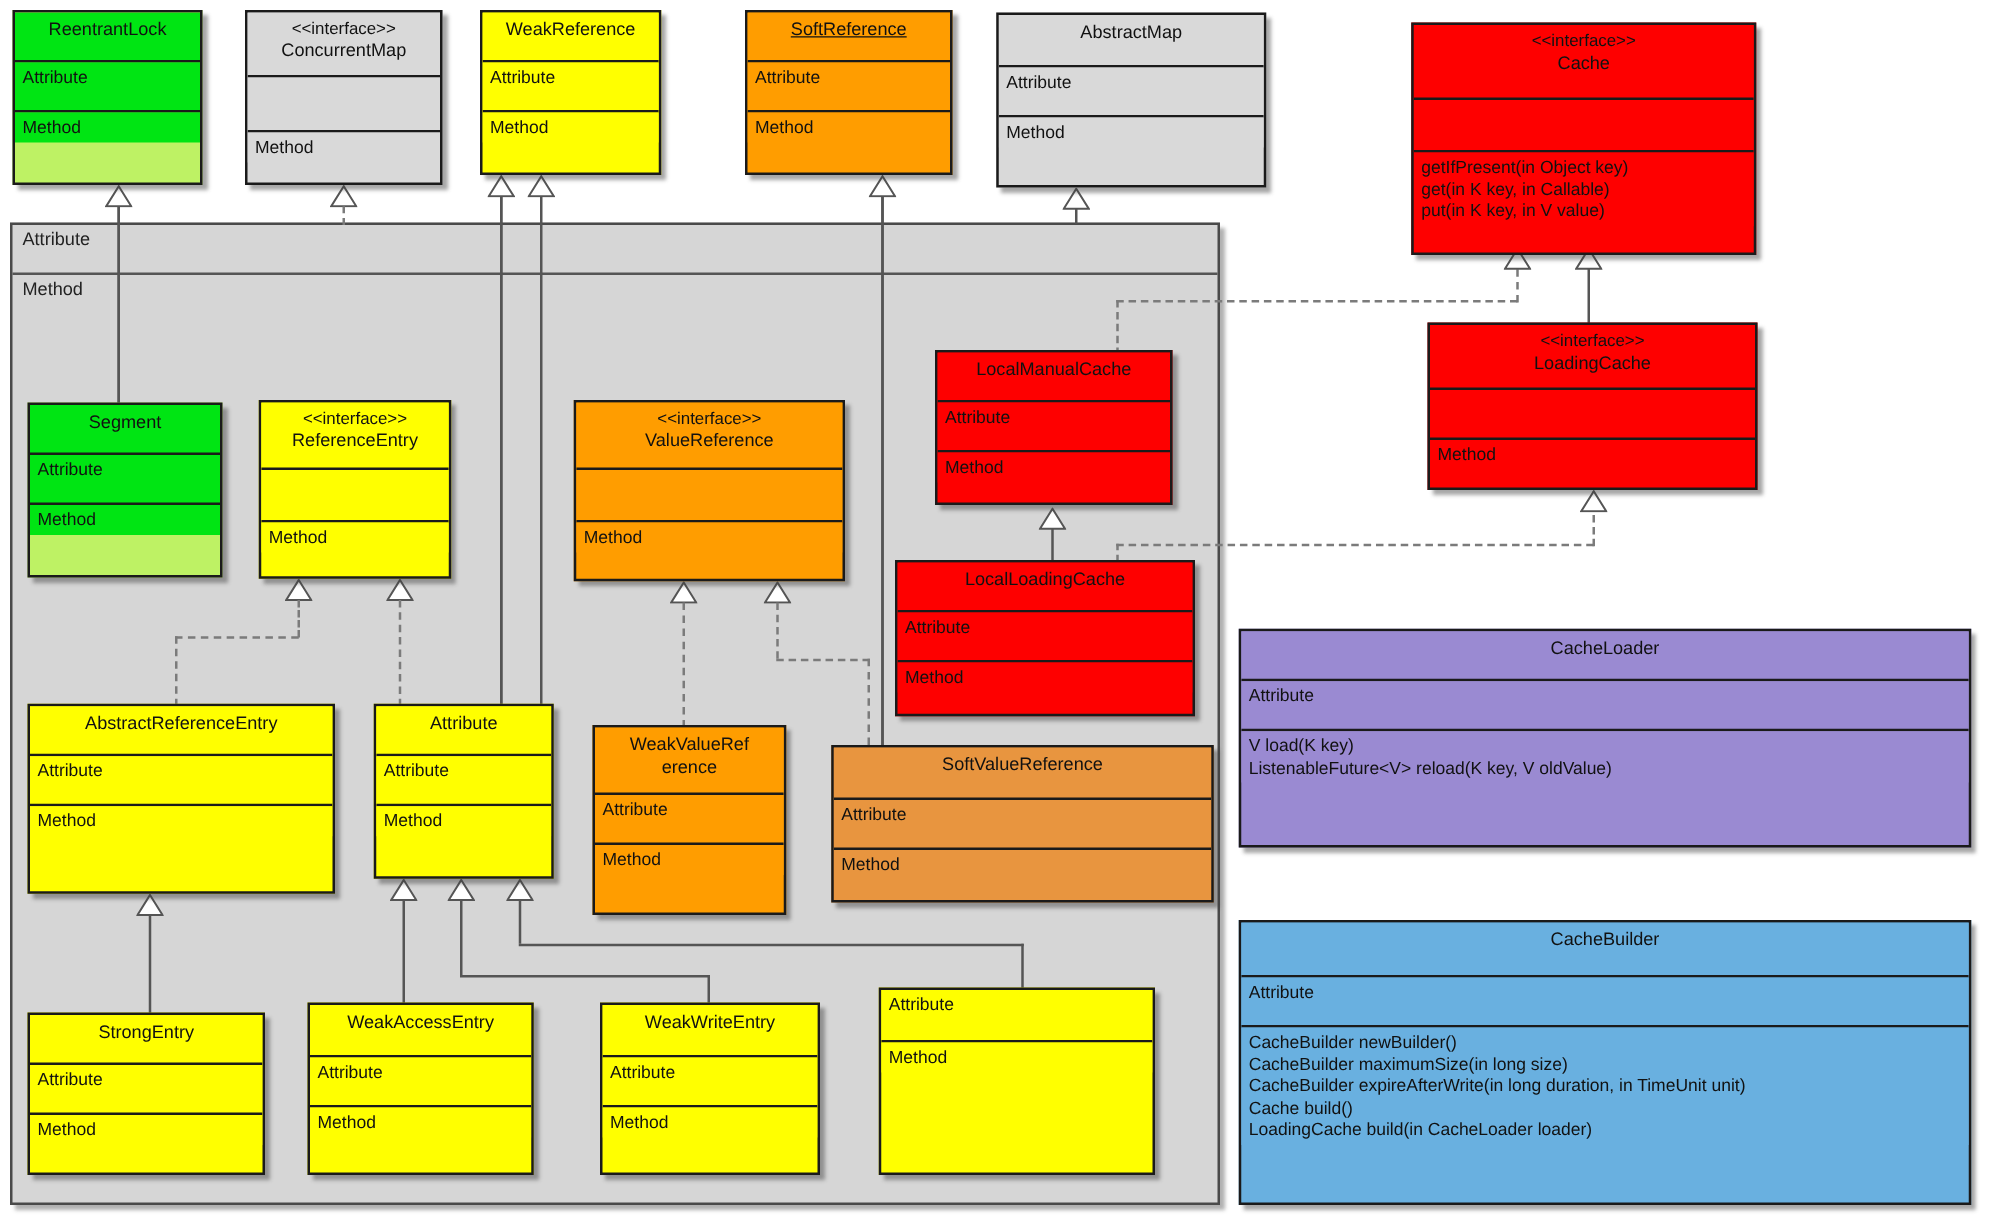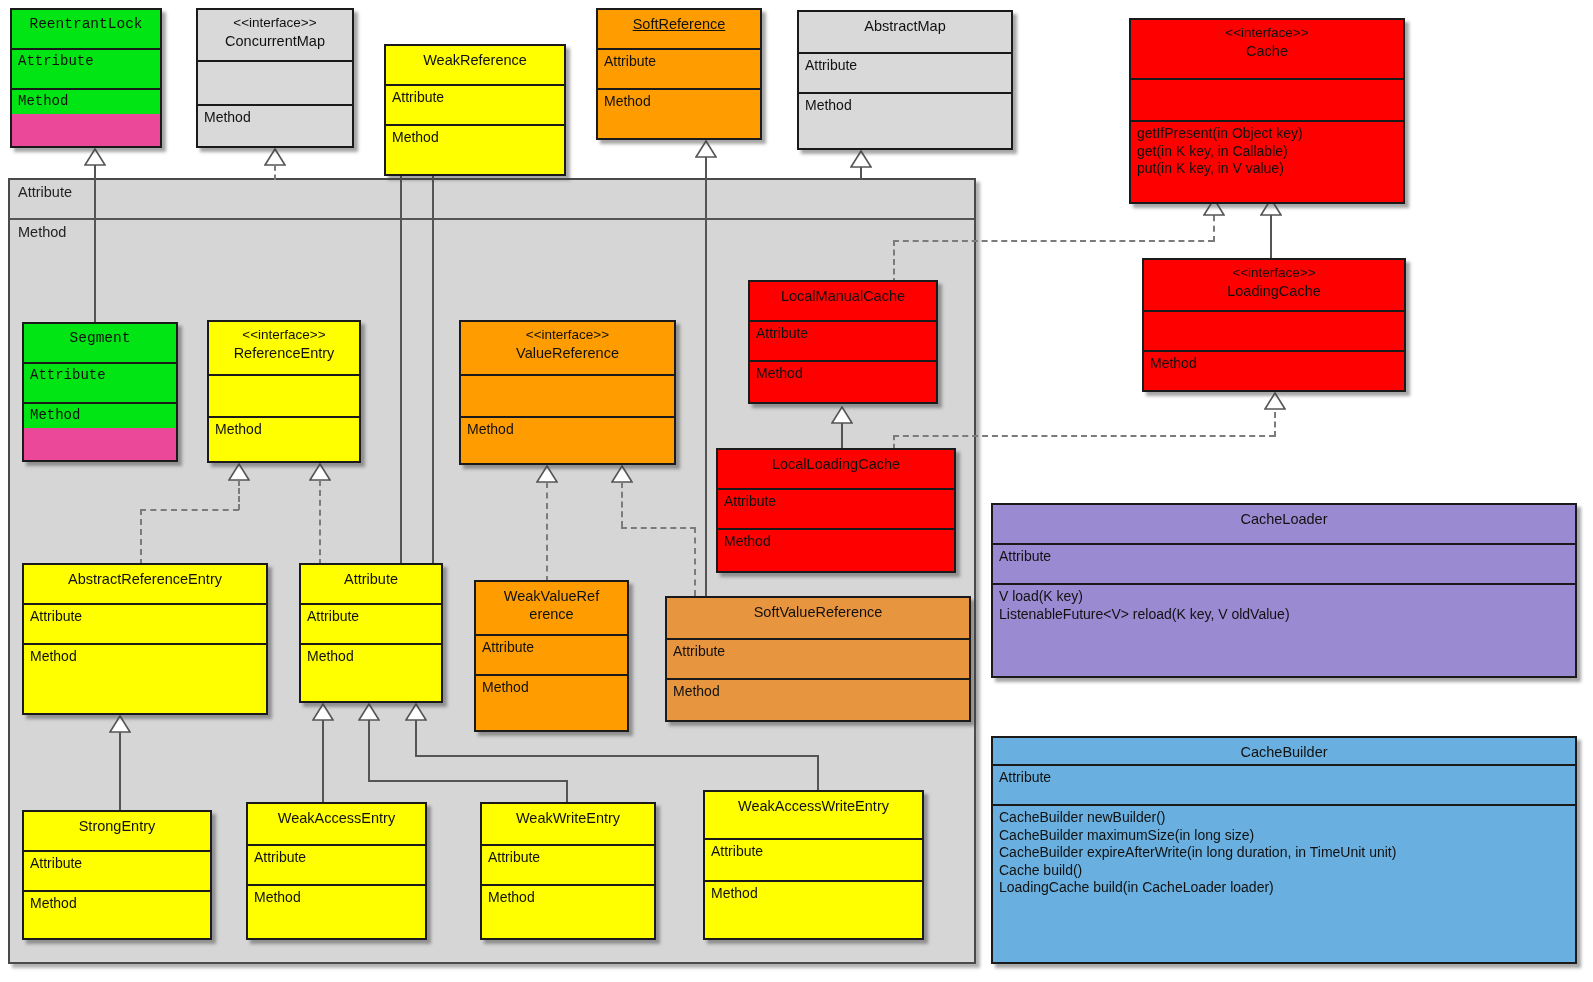--- a/index.html
+++ b/index.html
@@ -38,21 +38,21 @@
     text-align: center;
     padding: 5px 6px;
   }
   .uml .stereo {
     display: block;
     font-size: 13.5px;
   }
   .uml .body { font-size: 14px; }
 
   
-  .c-green  { background: #ec4899; font-family: Liberation Mono, monospace; }
+  .c-green  { background: #bef264; }
   .c-green  .row { background: #00e513; }
   .c-grey   { background: #d9d9d9; }
   .c-grey   .row { background: #d9d9d9; }
   .c-yellow { background: #ffff00; }
   .c-yellow .row { background: #ffff00; }
   .c-orange { background: #ff9d00; }
   .c-orange .row { background: #ff9d00; }
   .c-softorange { background: #e8953f; }
   .c-softorange .row { background: #e8953f; }
   .c-red    { background: #fe0000; }
@@ -238,21 +238,21 @@
       <div class="uml c-green" style="left: 10px; top: 8px; width: 152px; height: 140px;">
         <div class="row title" style="height: 40px;"><span style="white-space: pre-line;">ReentrantLock</span></div>
         <div class="row body" style="height: 40px;">Attribute</div>
         <div class="row body" style="flex: 1 1 0%;">Method</div>
       </div>
       <div class="uml c-grey" style="left: 196px; top: 8px; width: 158px; height: 140px;">
         <div class="row title" style="height: 52px;"><span class="stereo">&lt;&lt;interface&gt;&gt;</span><span style="white-space: pre-line;">ConcurrentMap</span></div>
         <div class="row body" style="height: 44px;"></div>
         <div class="row body" style="flex: 1 1 0%;">Method</div>
       </div>
-      <div class="uml c-yellow" style="left: 384px; top: 8px; width: 182px; height: 132px; margin-top: 36px;">
+      <div class="uml c-yellow" style="left: 384px; top: 8px; width: 145px; height: 132px;">
         <div class="row title" style="height: 40px;"><span style="white-space: pre-line;">WeakReference</span></div>
         <div class="row body" style="height: 40px;">Attribute</div>
         <div class="row body" style="flex: 1 1 0%;">Method</div>
       </div>
       <div class="uml c-orange" style="left: 596px; top: 8px; width: 166px; height: 132px;">
         <div class="row title" style="height: 40px;"><span style="white-space: pre-line; text-decoration: underline;">SoftReference</span></div>
         <div class="row body" style="height: 40px;">Attribute</div>
         <div class="row body" style="flex: 1 1 0%;">Method</div>
       </div>
       <div class="uml c-grey" style="left: 797px; top: 10px; width: 216px; height: 140px;">
@@ -297,21 +297,21 @@
         <div class="row body" style="height: 40px;">Attribute</div>
         <div class="row body" style="flex: 1 1 0%;">Method</div>
       </div>
       <div class="uml c-purple" style="left: 991px; top: 503px; width: 586px; height: 175px;">
         <div class="row title" style="height: 40px;"><span style="white-space: pre-line;">CacheLoader</span></div>
         <div class="row body" style="height: 40px;">Attribute</div>
         <div class="row body" style="flex: 1 1 0%;">V load(K key)
 ListenableFuture&lt;V&gt; reload(K key, V oldValue)</div>
       </div>
       <div class="uml c-blue" style="left: 991px; top: 736px; width: 586px; height: 228px;">
-        <div class="row title" style="height: 28px;"><span style="white-space: pre-line;">CacheBuilder</span></div>
+        <div class="row title" style="height: 44px;"><span style="white-space: pre-line;">CacheBuilder</span></div>
         <div class="row body" style="height: 40px;">Attribute</div>
         <div class="row body" style="flex: 1 1 0%;">CacheBuilder newBuilder()
 CacheBuilder maximumSize(in long size)
 CacheBuilder expireAfterWrite(in long duration, in TimeUnit unit)
 Cache build()
 LoadingCache build(in CacheLoader loader)</div>
       </div>
       <div class="uml c-yellow" style="left: 22px; top: 563px; width: 246px; height: 152px;">
         <div class="row title" style="height: 40px;"><span style="white-space: pre-line; margin-top: 15px;">AbstractReferenceEntry</span></div>
         <div class="row body" style="height: 40px;">Attribute</div>
@@ -342,19 +342,18 @@
         <div class="row title" style="height: 42px;"><span style="white-space: pre-line;">WeakAccessEntry</span></div>
         <div class="row body" style="height: 40px;">Attribute</div>
         <div class="row body" style="flex: 1 1 0%;">Method</div>
       </div>
       <div class="uml c-yellow" style="left: 480px; top: 802px; width: 176px; height: 138px;">
         <div class="row title" style="height: 42px;"><span style="white-space: pre-line;">WeakWriteEntry</span></div>
         <div class="row body" style="height: 40px;">Attribute</div>
         <div class="row body" style="flex: 1 1 0%;">Method</div>
       </div>
       <div class="uml c-yellow" style="left: 703px; top: 790px; width: 221px; height: 150px;">
-        <div class="row title" style="height: 48px;"><span style="white-space: pre-line;">WeakAccessWriteEntry</span></div>
         <div class="row body" style="height: 42px;">Attribute</div>
         <div class="row body" style="flex: 1 1 0%;">Method</div>
       </div>
     </div>
 
 </div>
 
 </body></html>

